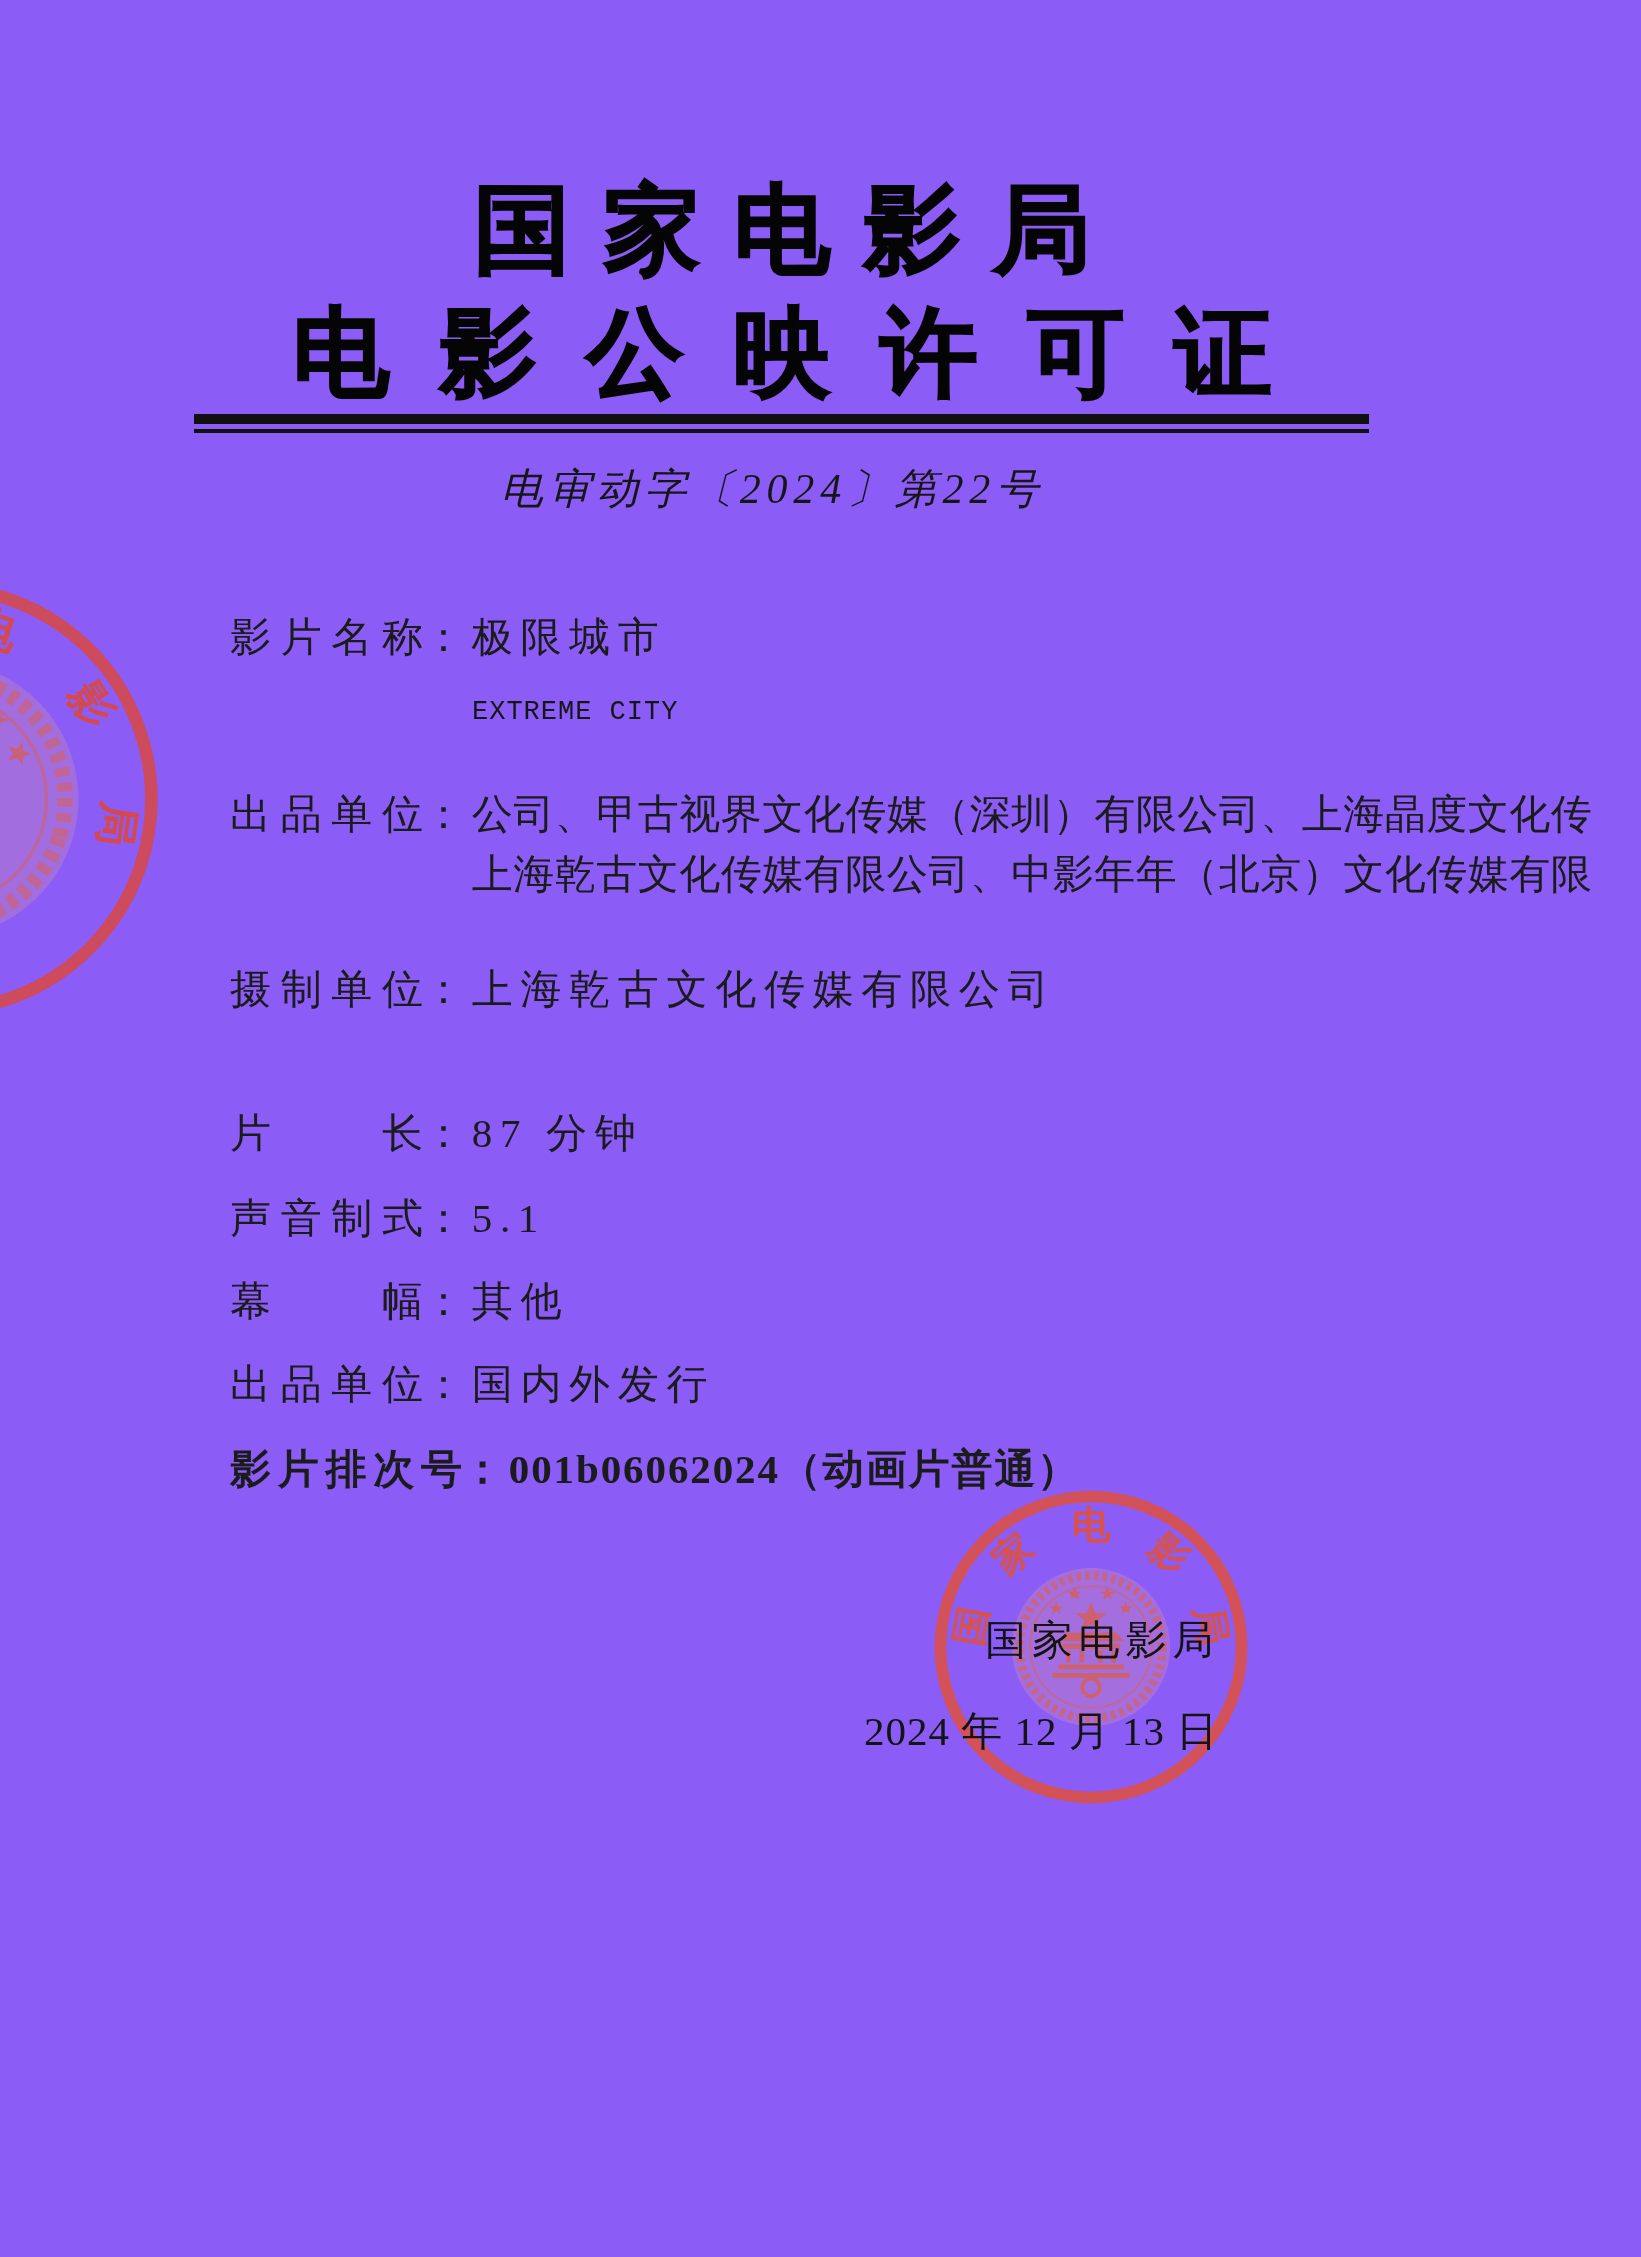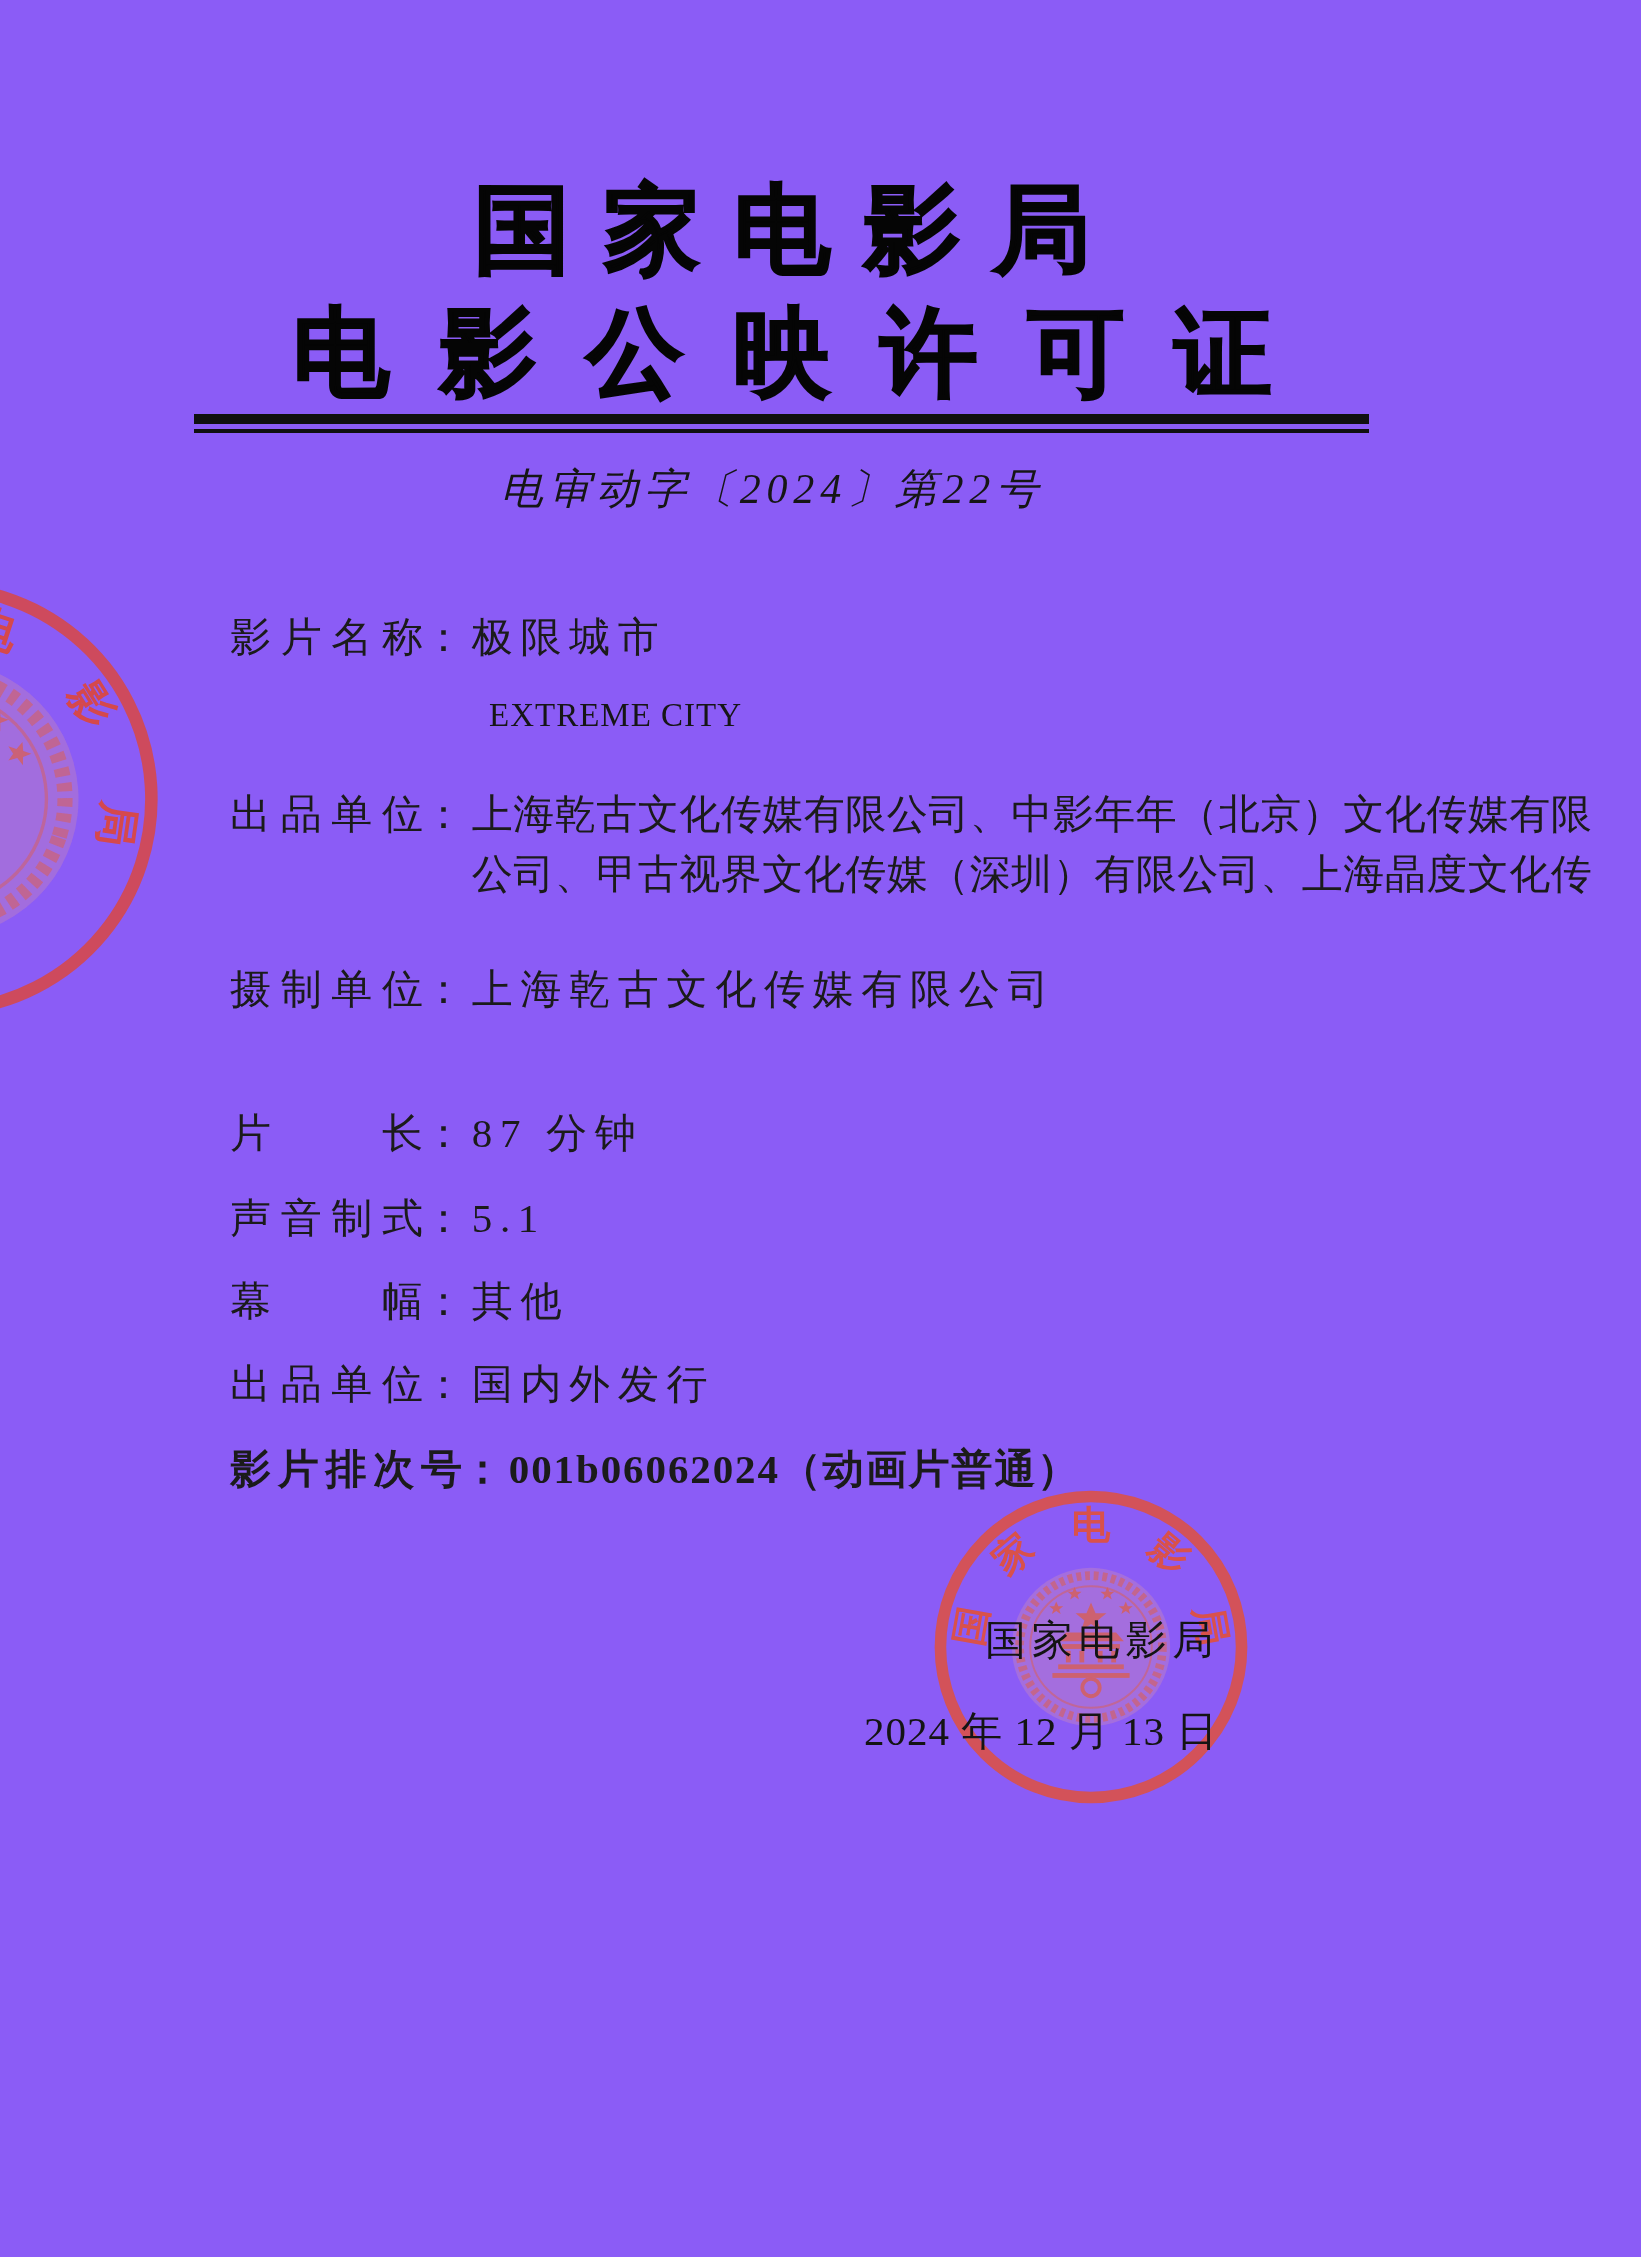--- a/index.html
+++ b/index.html
@@ -31,21 +31,21 @@
   .jlabel{
     display:inline-block;width:193px;
     text-align:justify;text-align-last:justify;
     letter-spacing:0;vertical-align:top;
   }
   .jlabel.w240{width:232px;font-family:Liberation Serif, serif;}
   .colon{display:inline-block;vertical-align:top;}
   .value{display:inline-block;margin-left:7.7px;letter-spacing:7.7px;vertical-align:top;}
   .value.tight{letter-spacing:1.9px;margin-left:5.8px;}
   .row.bold, .row.bold .jlabel, .row.bold .value{font-weight:700;}
-  .en-name{position:absolute;left:489px;top:697px;font-size:33px;letter-spacing:1px;color:#161616;}
+  .en-name{position:absolute;left:472px;top:697px;font-size:27px;letter-spacing:1px;color:#161616;font-family:Liberation Mono, monospace;}
   .multiline{display:inline-block;vertical-align:top;margin-left:7.7px;line-height:60px;letter-spacing:0.5px;}
   .multiline div{white-space:nowrap;}
   .producers-row{line-height:60px;}
   .producers-row .jlabel, .producers-row .colon{line-height:60px;}
   .seal{position:absolute;z-index:1;}
   .seal-overlay{
     position:absolute;z-index:2;color:#141414;line-height:1;
     white-space:nowrap;transform:translateX(-50%);
   }
   .authority{top:1620px;left:1102px;font-size:41px;letter-spacing:5.8px;}
@@ -94,22 +94,22 @@
   </div>
 
   <div class="row" style="top:614px">
     <span class="jlabel">影片名称</span><span class="colon">：</span><span class="value">极限城市</span>
   </div>
 
   <div class="en-name">EXTREME CITY</div>
 
   <div class="row producers-row" style="top:784px">
     <span class="jlabel">出品单位</span><span class="colon">：</span><span class="multiline">
+      <div>公司、甲古视界文化传媒（深圳）有限公司、上海晶度文化传</div>
       <div>上海乾古文化传媒有限公司、中影年年（北京）文化传媒有限</div>
-      <div>公司、甲古视界文化传媒（深圳）有限公司、上海晶度文化传</div>
     </span>
   </div>
 
   <div class="row" style="top:966px">
     <span class="jlabel">摄制单位</span><span class="colon">：</span><span class="value">上海乾古文化传媒有限公司</span>
   </div>
 
   <div class="row" style="top:1110px">
     <span class="jlabel">片长</span><span class="colon">：</span><span class="value">87 分钟</span>
   </div>

